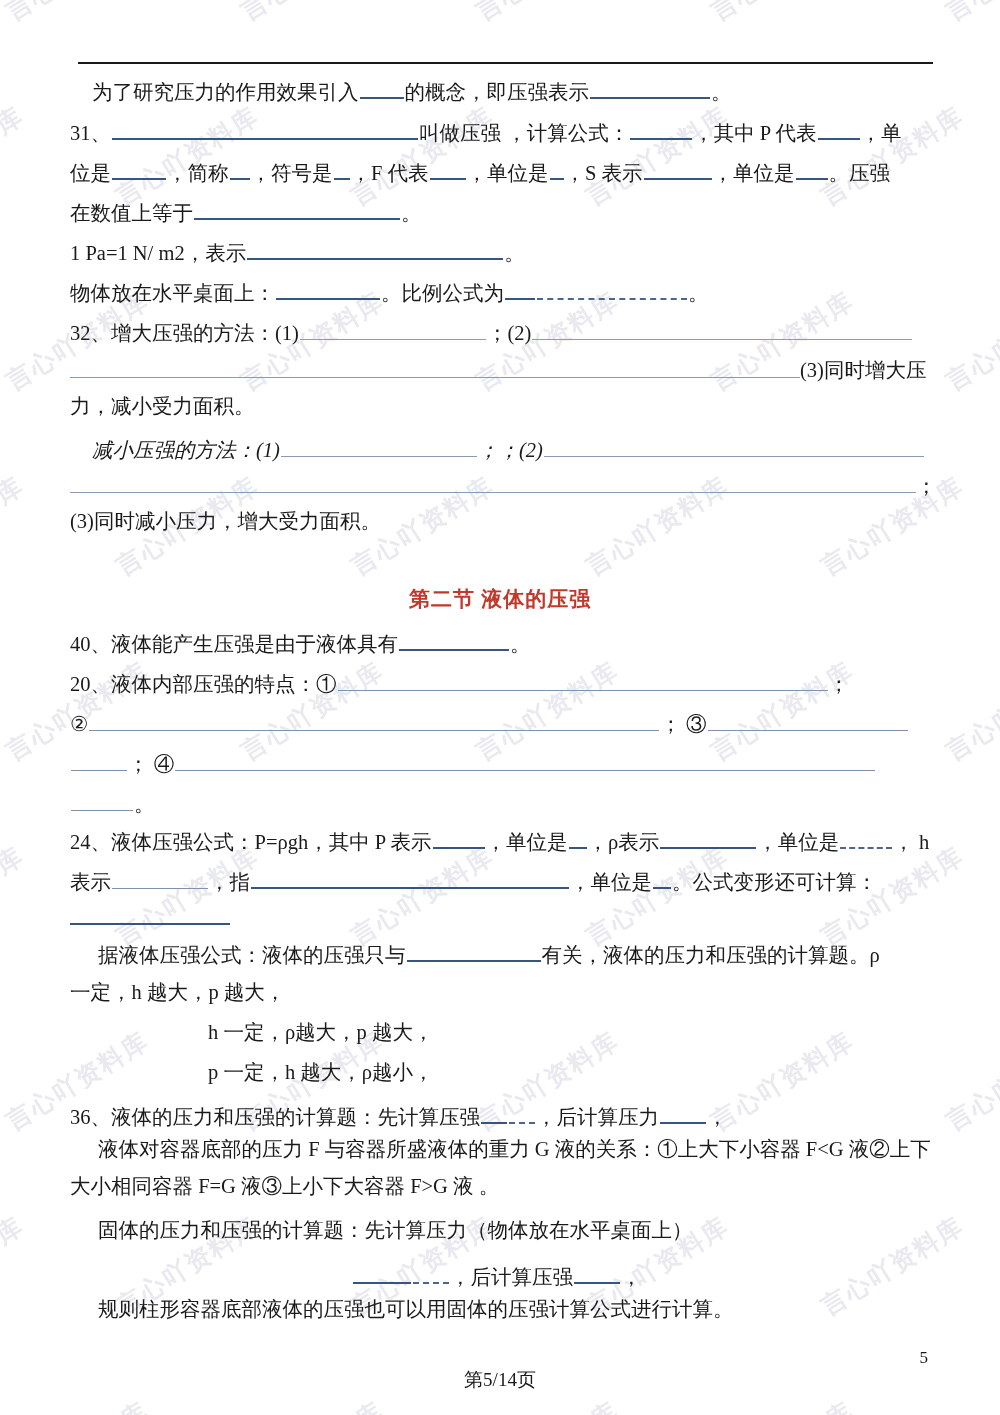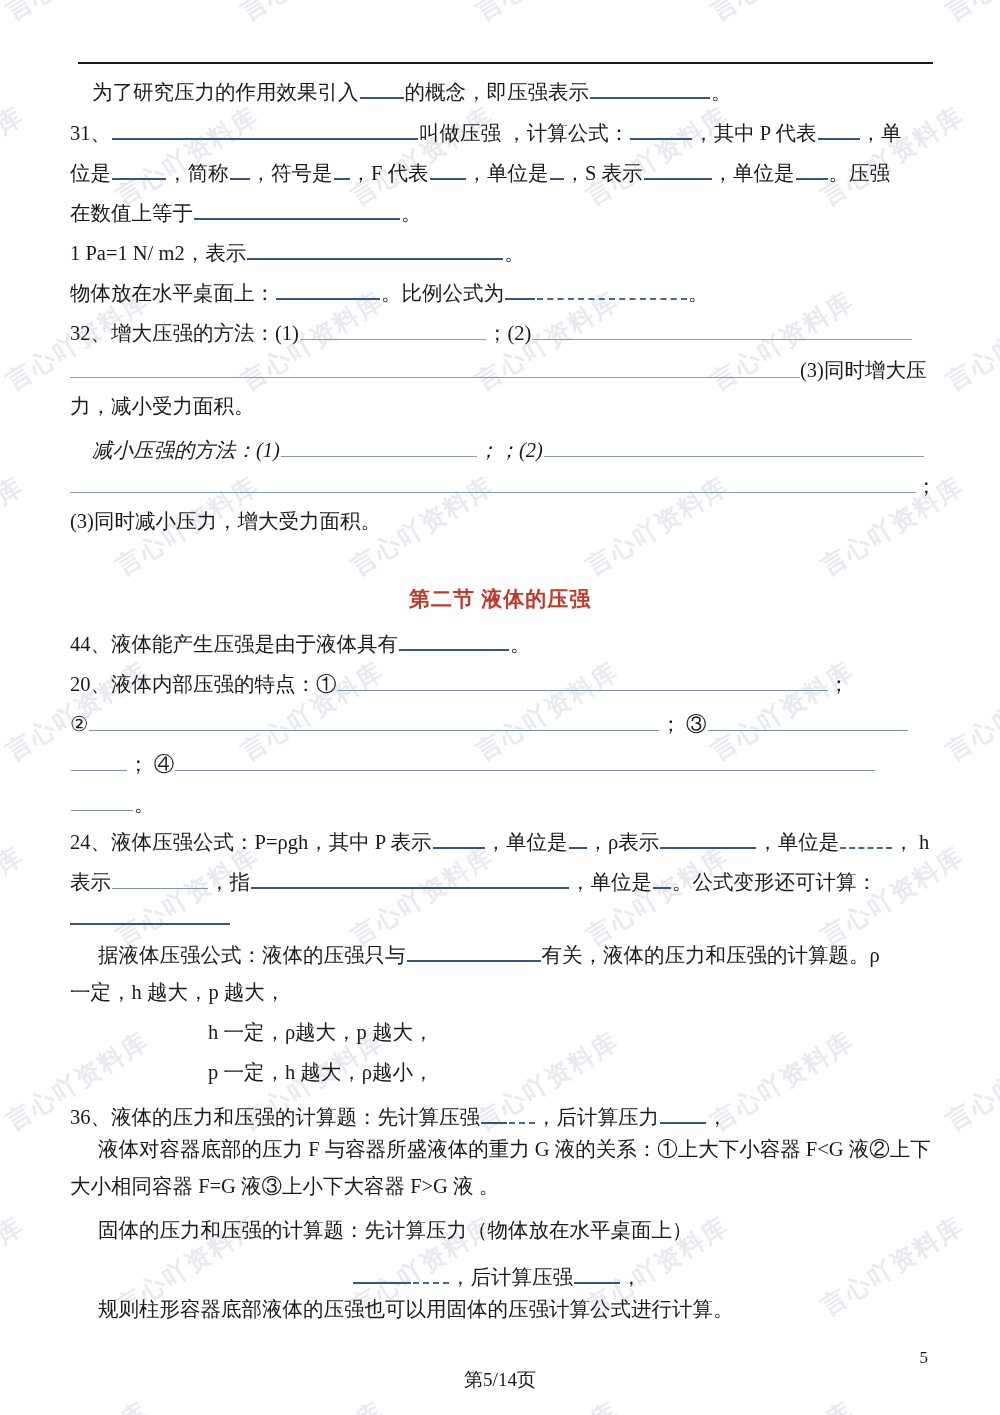--- a/index.html
+++ b/index.html
@@ -180,21 +180,21 @@
     <div class="line cjk" style="left:70px; top:396px;">力，减小受力面积。</div>
 
     <div class="line cjk" style="left:92px; top:437px;font-style:italic;"><span>减小压强的方法：(1)</span><span class="bl light" style="width:196px"></span><span>；；(2)</span><span class="bl light" style="width:380px"></span></div>
 
     <div class="rule-h light" style="left:70px; top:492px; width:846px;"></div>
     <div class="line cjk" style="left:916px; top:476px;">；</div>
     <div class="line cjk" style="left:70px; top:511px;">(3)同时减小压力，增大受力面积。</div>
 
     <div class="heading-red" style="top:585px;">第二节  液体的压强</div>
 
-    <div class="line cjk" style="left:70px; top:630px;"><span>44、液体能产生压强是由于液体具有</span><span class="bl" style="width:110px"></span><span>。</span></div>
+    <div class="line cjk" style="left:70px; top:630px;"><span>40、液体能产生压强是由于液体具有</span><span class="bl" style="width:110px"></span><span>。</span></div>
 
     <div class="line cjk" style="left:70px; top:671px;"><span>20、液体内部压强的特点：①</span><span class="bl thin" style="width:490px"></span><span>；</span></div>
 
     <div class="line cjk" style="left:70px; top:711px;"><span>②</span><span class="bl thin" style="width:570px"></span><span>；  ③</span><span class="bl thin" style="width:200px"></span></div>
 
     <div class="line cjk" style="left:70px; top:751px;"><span class="bl thin" style="width:56px"></span><span>；  ④</span><span class="bl thin" style="width:700px"></span></div>
 
     <div class="line cjk" style="left:70px; top:791px;"><span class="bl thin" style="width:62px"></span><span>。</span></div>
 
     <div class="line cjk" style="left:70px; top:828px;"><span>24、液体压强公式：P=ρgh，其中 P 表示</span><span class="bl" style="width:52px"></span><span>，单位是</span><span class="bl" style="width:18px"></span><span>，ρ表示</span><span class="bl" style="width:96px"></span><span>，单位是</span><span class="bl dashed" style="width:52px"></span><span>，  h</span></div>

